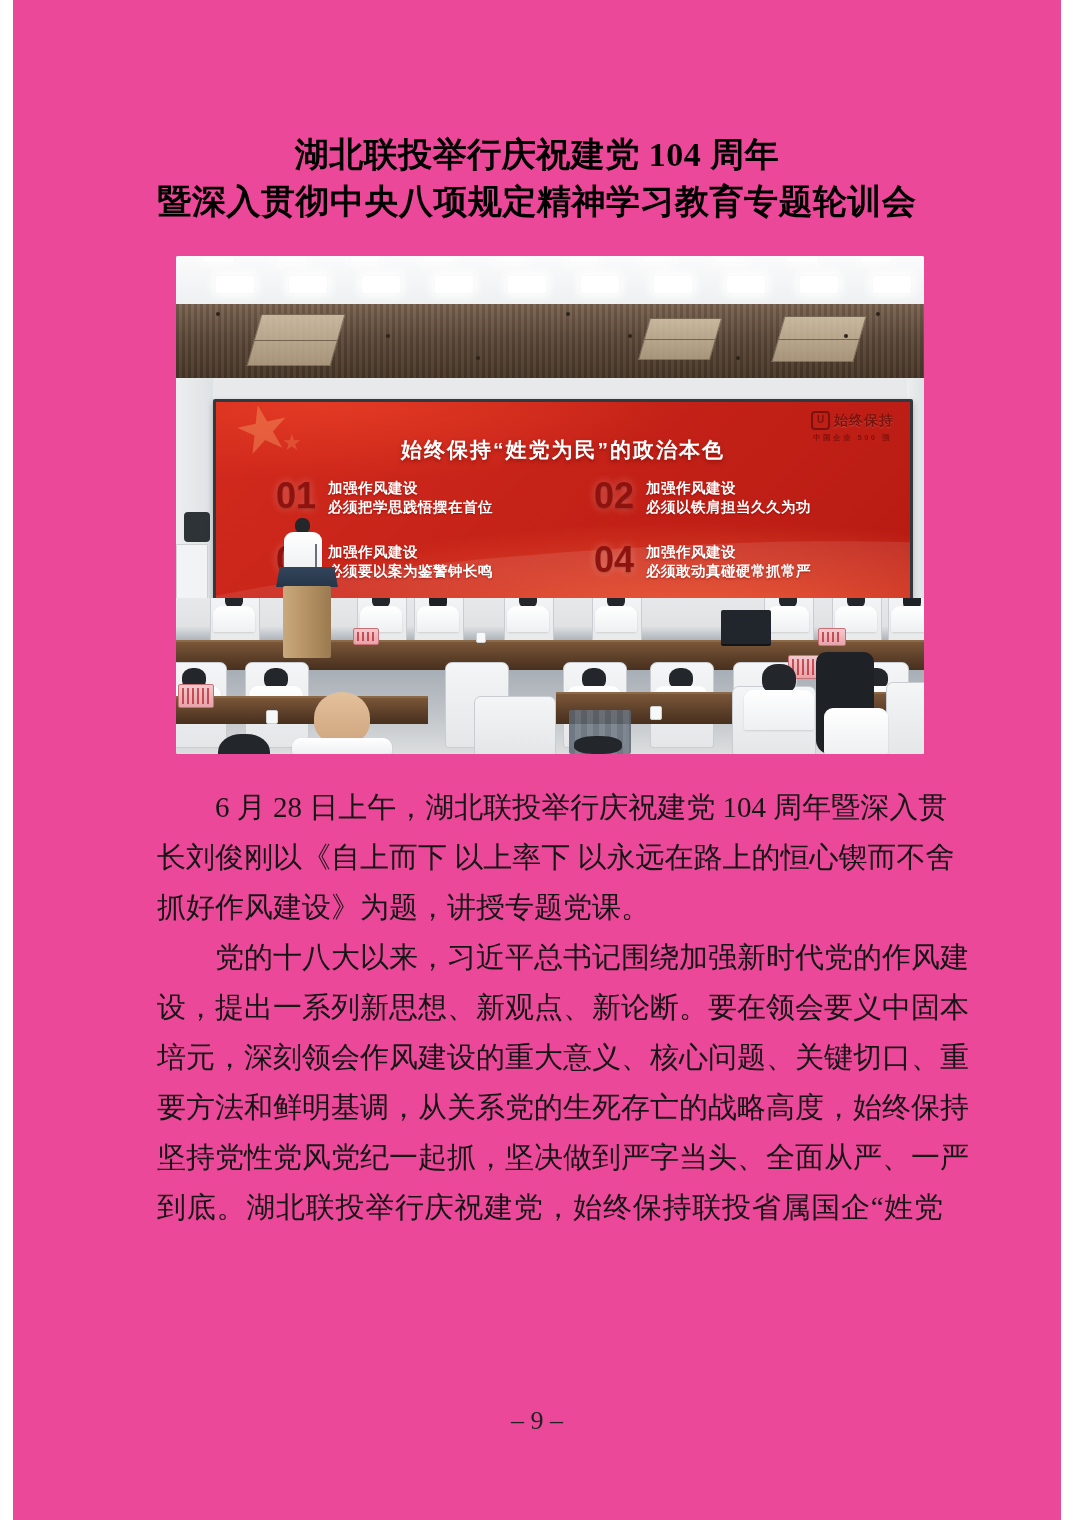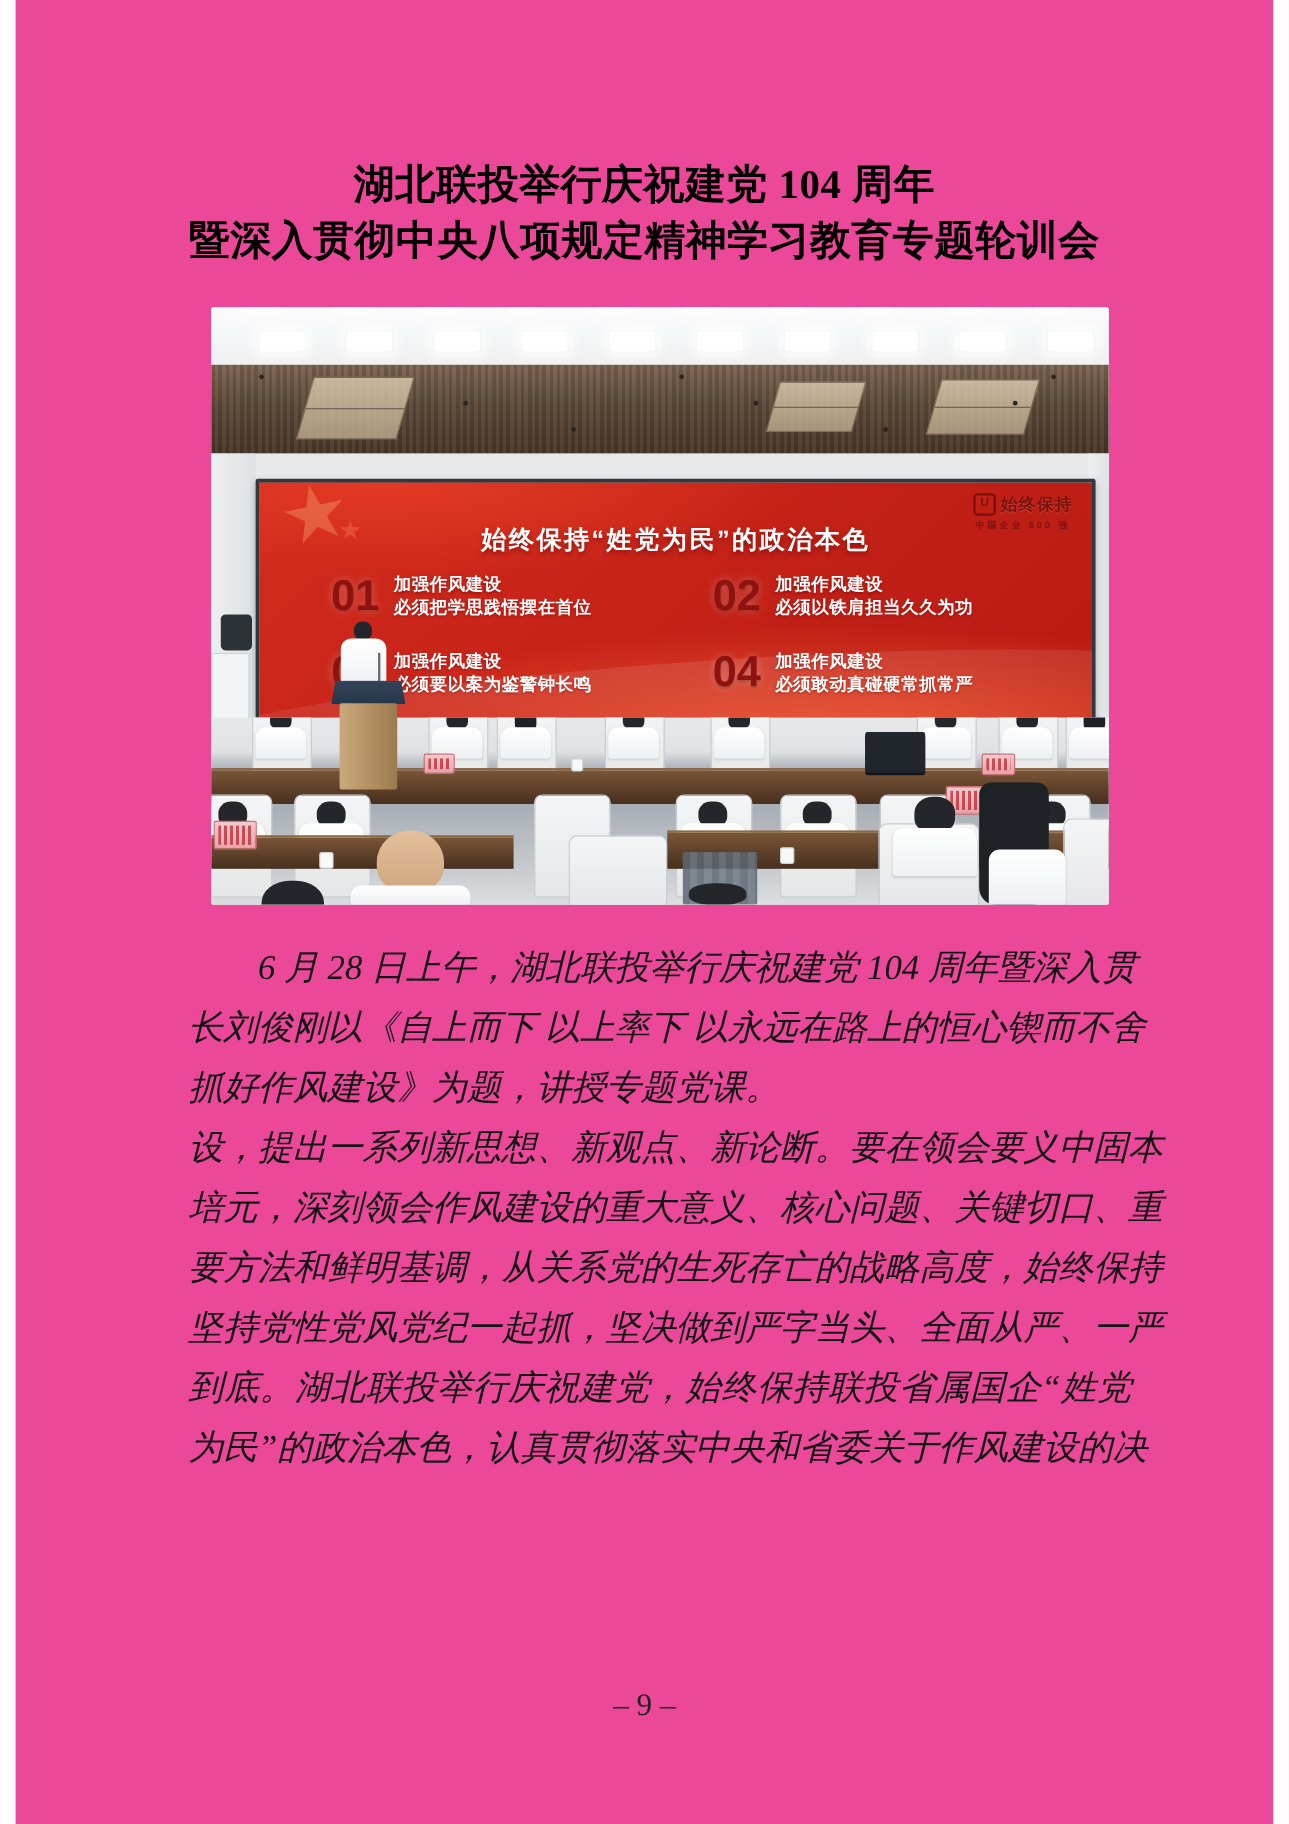--- a/index.html
+++ b/index.html
@@ -66,21 +66,21 @@
   .cup{background:#f7f8f8;border:1px solid #cfd2d4;border-radius:2px;}
   .laptop{background:#21262c;border-radius:2px;box-shadow:0 2px 0 #11151a;}
   .exit{background:#2f9e58;border-radius:1px;box-shadow:0 0 3px rgba(47,158,88,.8);}
   .podium-top{background:linear-gradient(180deg,#33455c,#263649);clip-path:polygon(6% 0,94% 0,100% 100%,0 100%);}
   .podium-body{background:linear-gradient(90deg,#c9a97d,#b08d5f 60%,#9a7a50);border-radius:2px;}
   .mic{background:#6a7076;}
   .carpet-strip{background:repeating-linear-gradient(90deg,#5c6671 0 6px,#6d7782 6px 12px);opacity:.85;border-radius:2px;}
   .board{background:#f2f3f4;border:1px solid #cfd3d6;}
   
   .bodytext{position:absolute;left:144px;top:782px;width:786px;font-size:29px;color:#151515;}
-  .line{height:50px;line-height:50px;text-align:justify;text-align-last:justify;white-space:nowrap;font-style:italic;}
+  .line{height:50px;line-height:50px;text-align:justify;text-align-last:justify;white-space:nowrap;}
   .line.pl{text-align-last:left;}
   .line.fi{text-indent:2em;}
   .pagenum{position:absolute;top:1406px;left:0;width:100%;text-align:center;font-size:26px;color:#222;}
 </style>
 </head>
 <body>
 
 <div class="page">
 
   <div class="doc-title">
@@ -258,22 +258,22 @@
     <div class="abs shirt" style="left:108px;top:276px;width:38px;height:40px;"></div>
     <div class="abs mic" style="left:139px;top:288px;width:2px;height:24px;"></div>
     <div class="abs podium-top" style="left:100px;top:311px;width:62px;height:20px;"></div>
     <div class="abs podium-body" style="left:107px;top:330px;width:48px;height:72px;"></div>
   </div>
 
   <div class="bodytext" id="bodytext">
       <div class="line fi">6 月 28 日上午，湖北联投举行庆祝建党 104 周年暨深入贯</div>
       <div class="line">长刘俊刚以《自上而下 以上率下 以永远在路上的恒心锲而不舍</div>
       <div class="line pl">抓好作风建设》为题，讲授专题党课。</div>
+      <div class="line fi">党的十八大以来，习近平总书记围绕加强新时代党的作风建</div>
       <div class="line">设，提出一系列新思想、新观点、新论断。要在领会要义中固本</div>
       <div class="line">培元，深刻领会作风建设的重大意义、核心问题、关键切口、重</div>
       <div class="line">要方法和鲜明基调，从关系党的生死存亡的战略高度，始终保持</div>
       <div class="line">坚持党性党风党纪一起抓，坚决做到严字当头、全面从严、一严</div>
       <div class="line">到底。湖北联投举行庆祝建党，始终保持联投省属国企“姓党</div>
-      <div class="line pl">为民”的政治本色，认真贯彻落实中央和省委关于作风建设的决</div>
     </div>
 
   <div class="pagenum">– 9 –</div>
 </div>
 
 </body></html>

